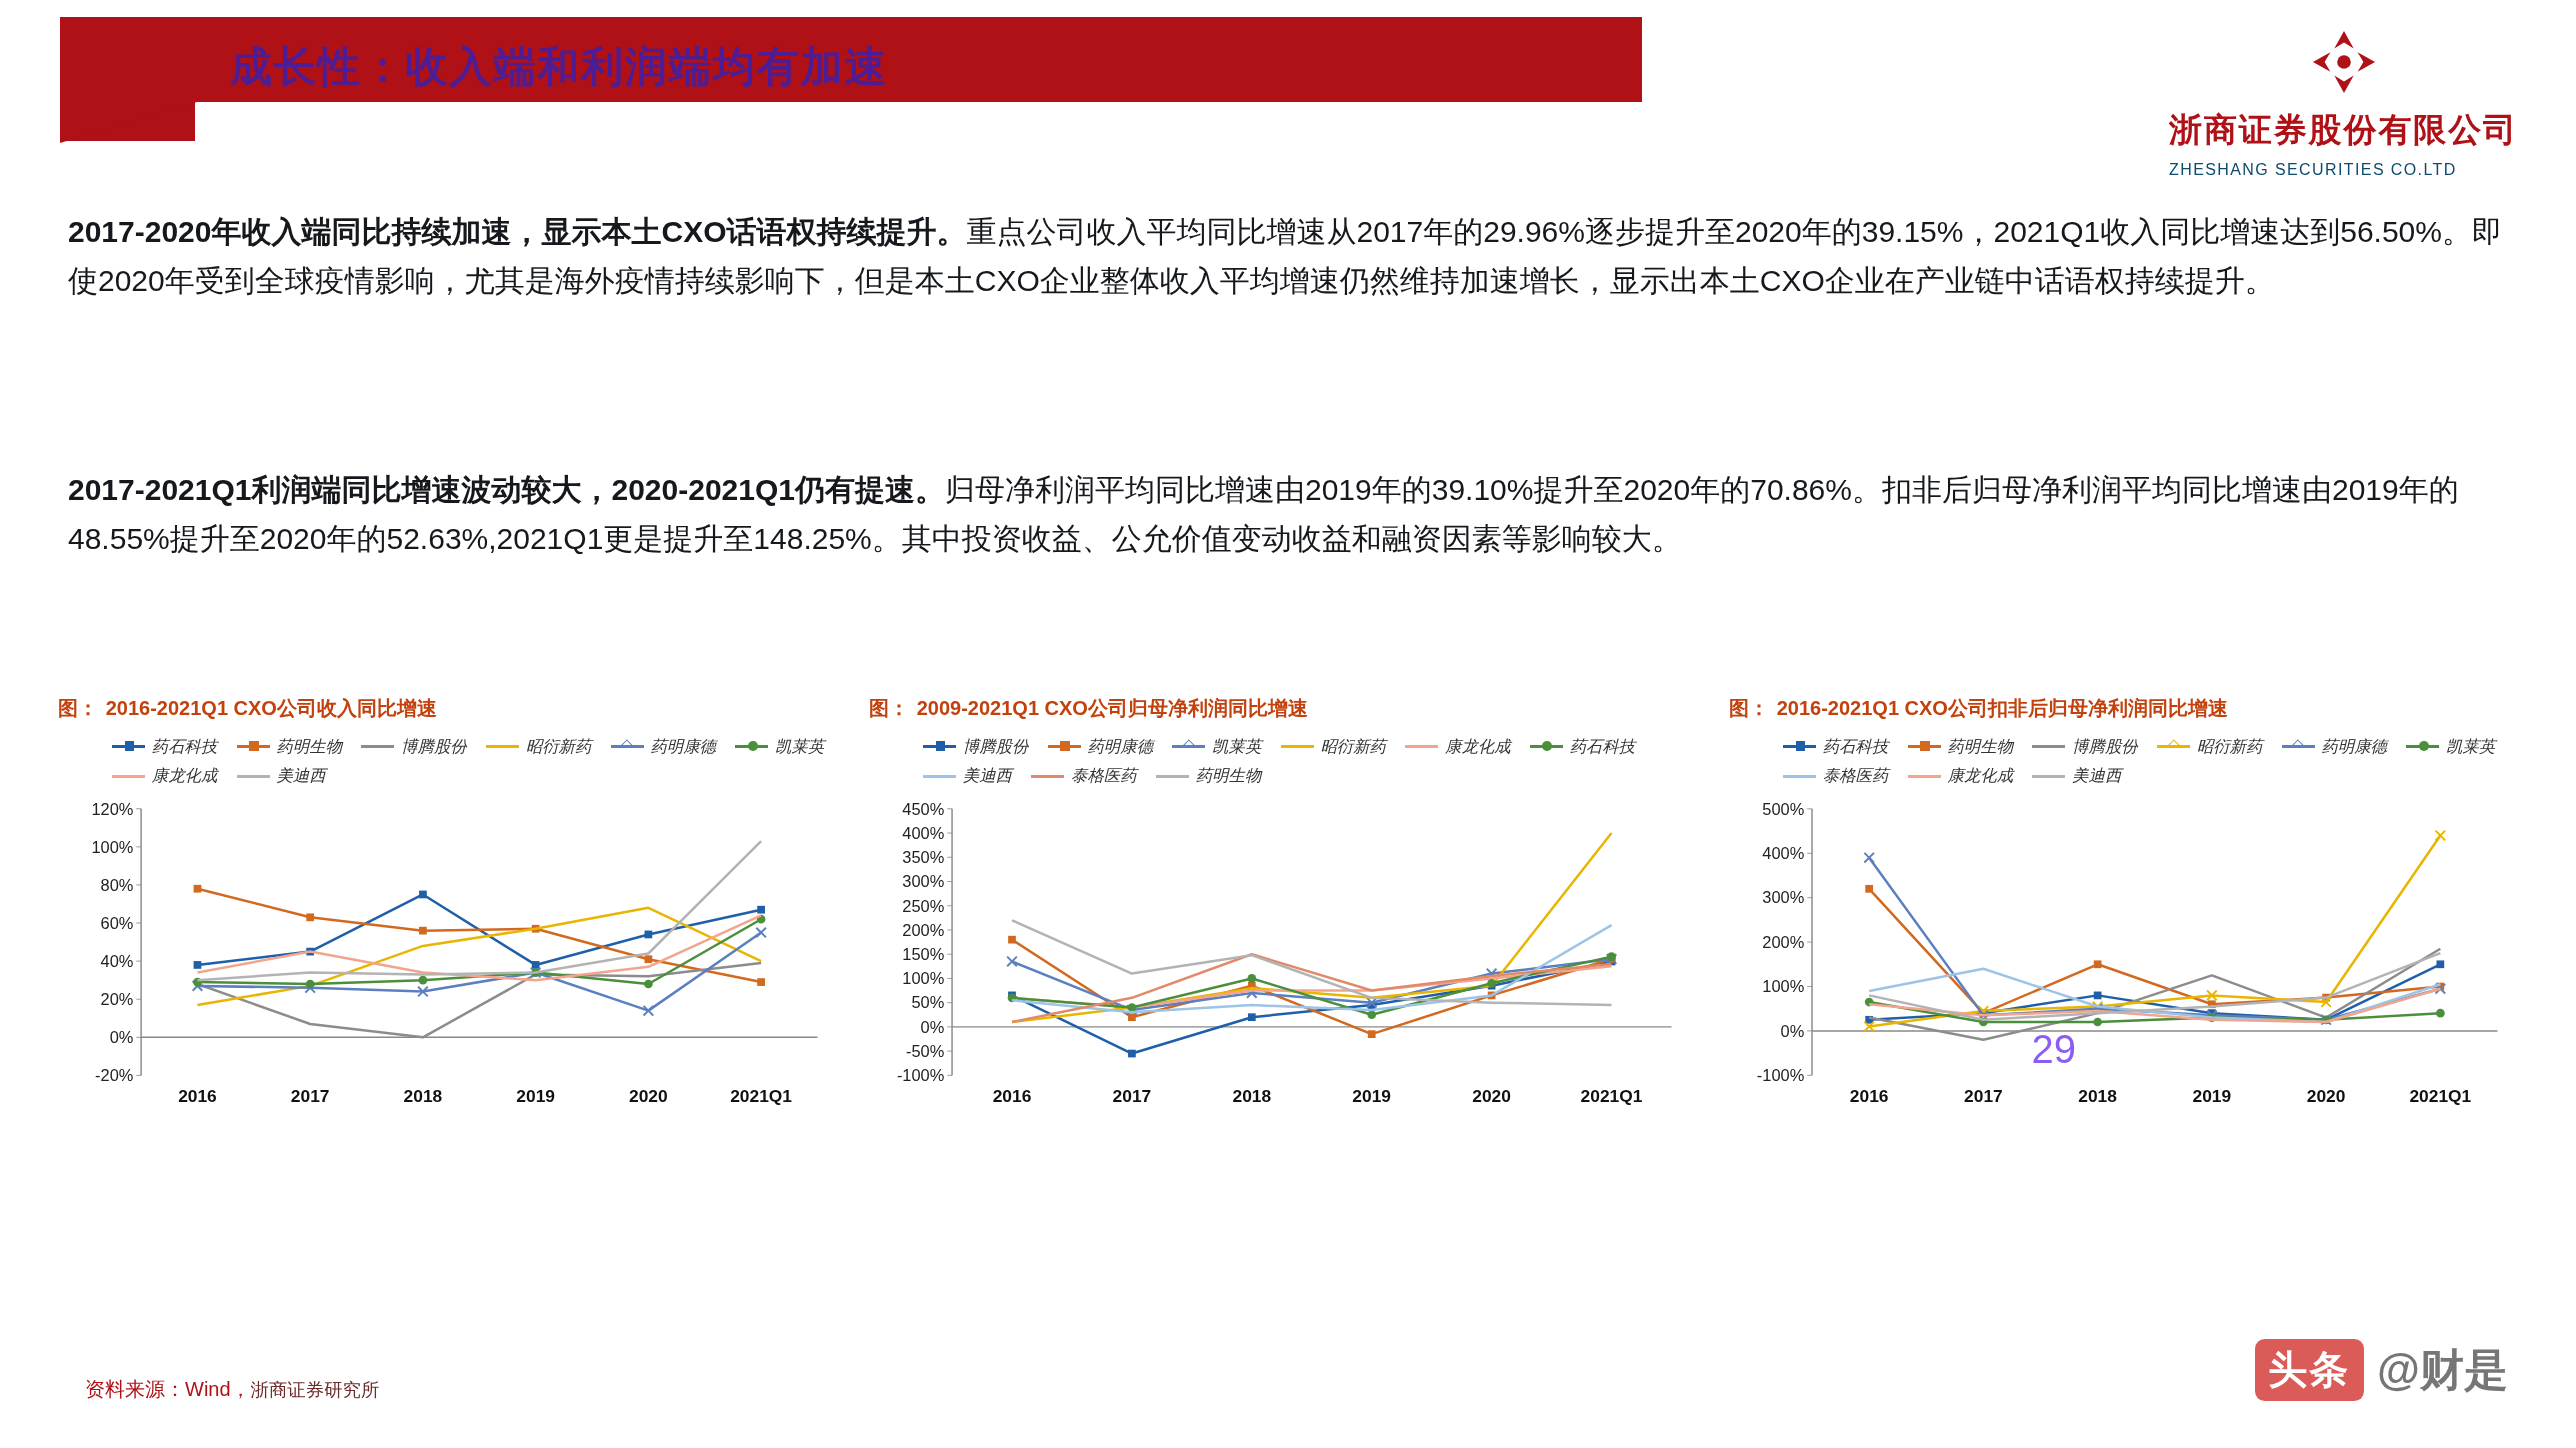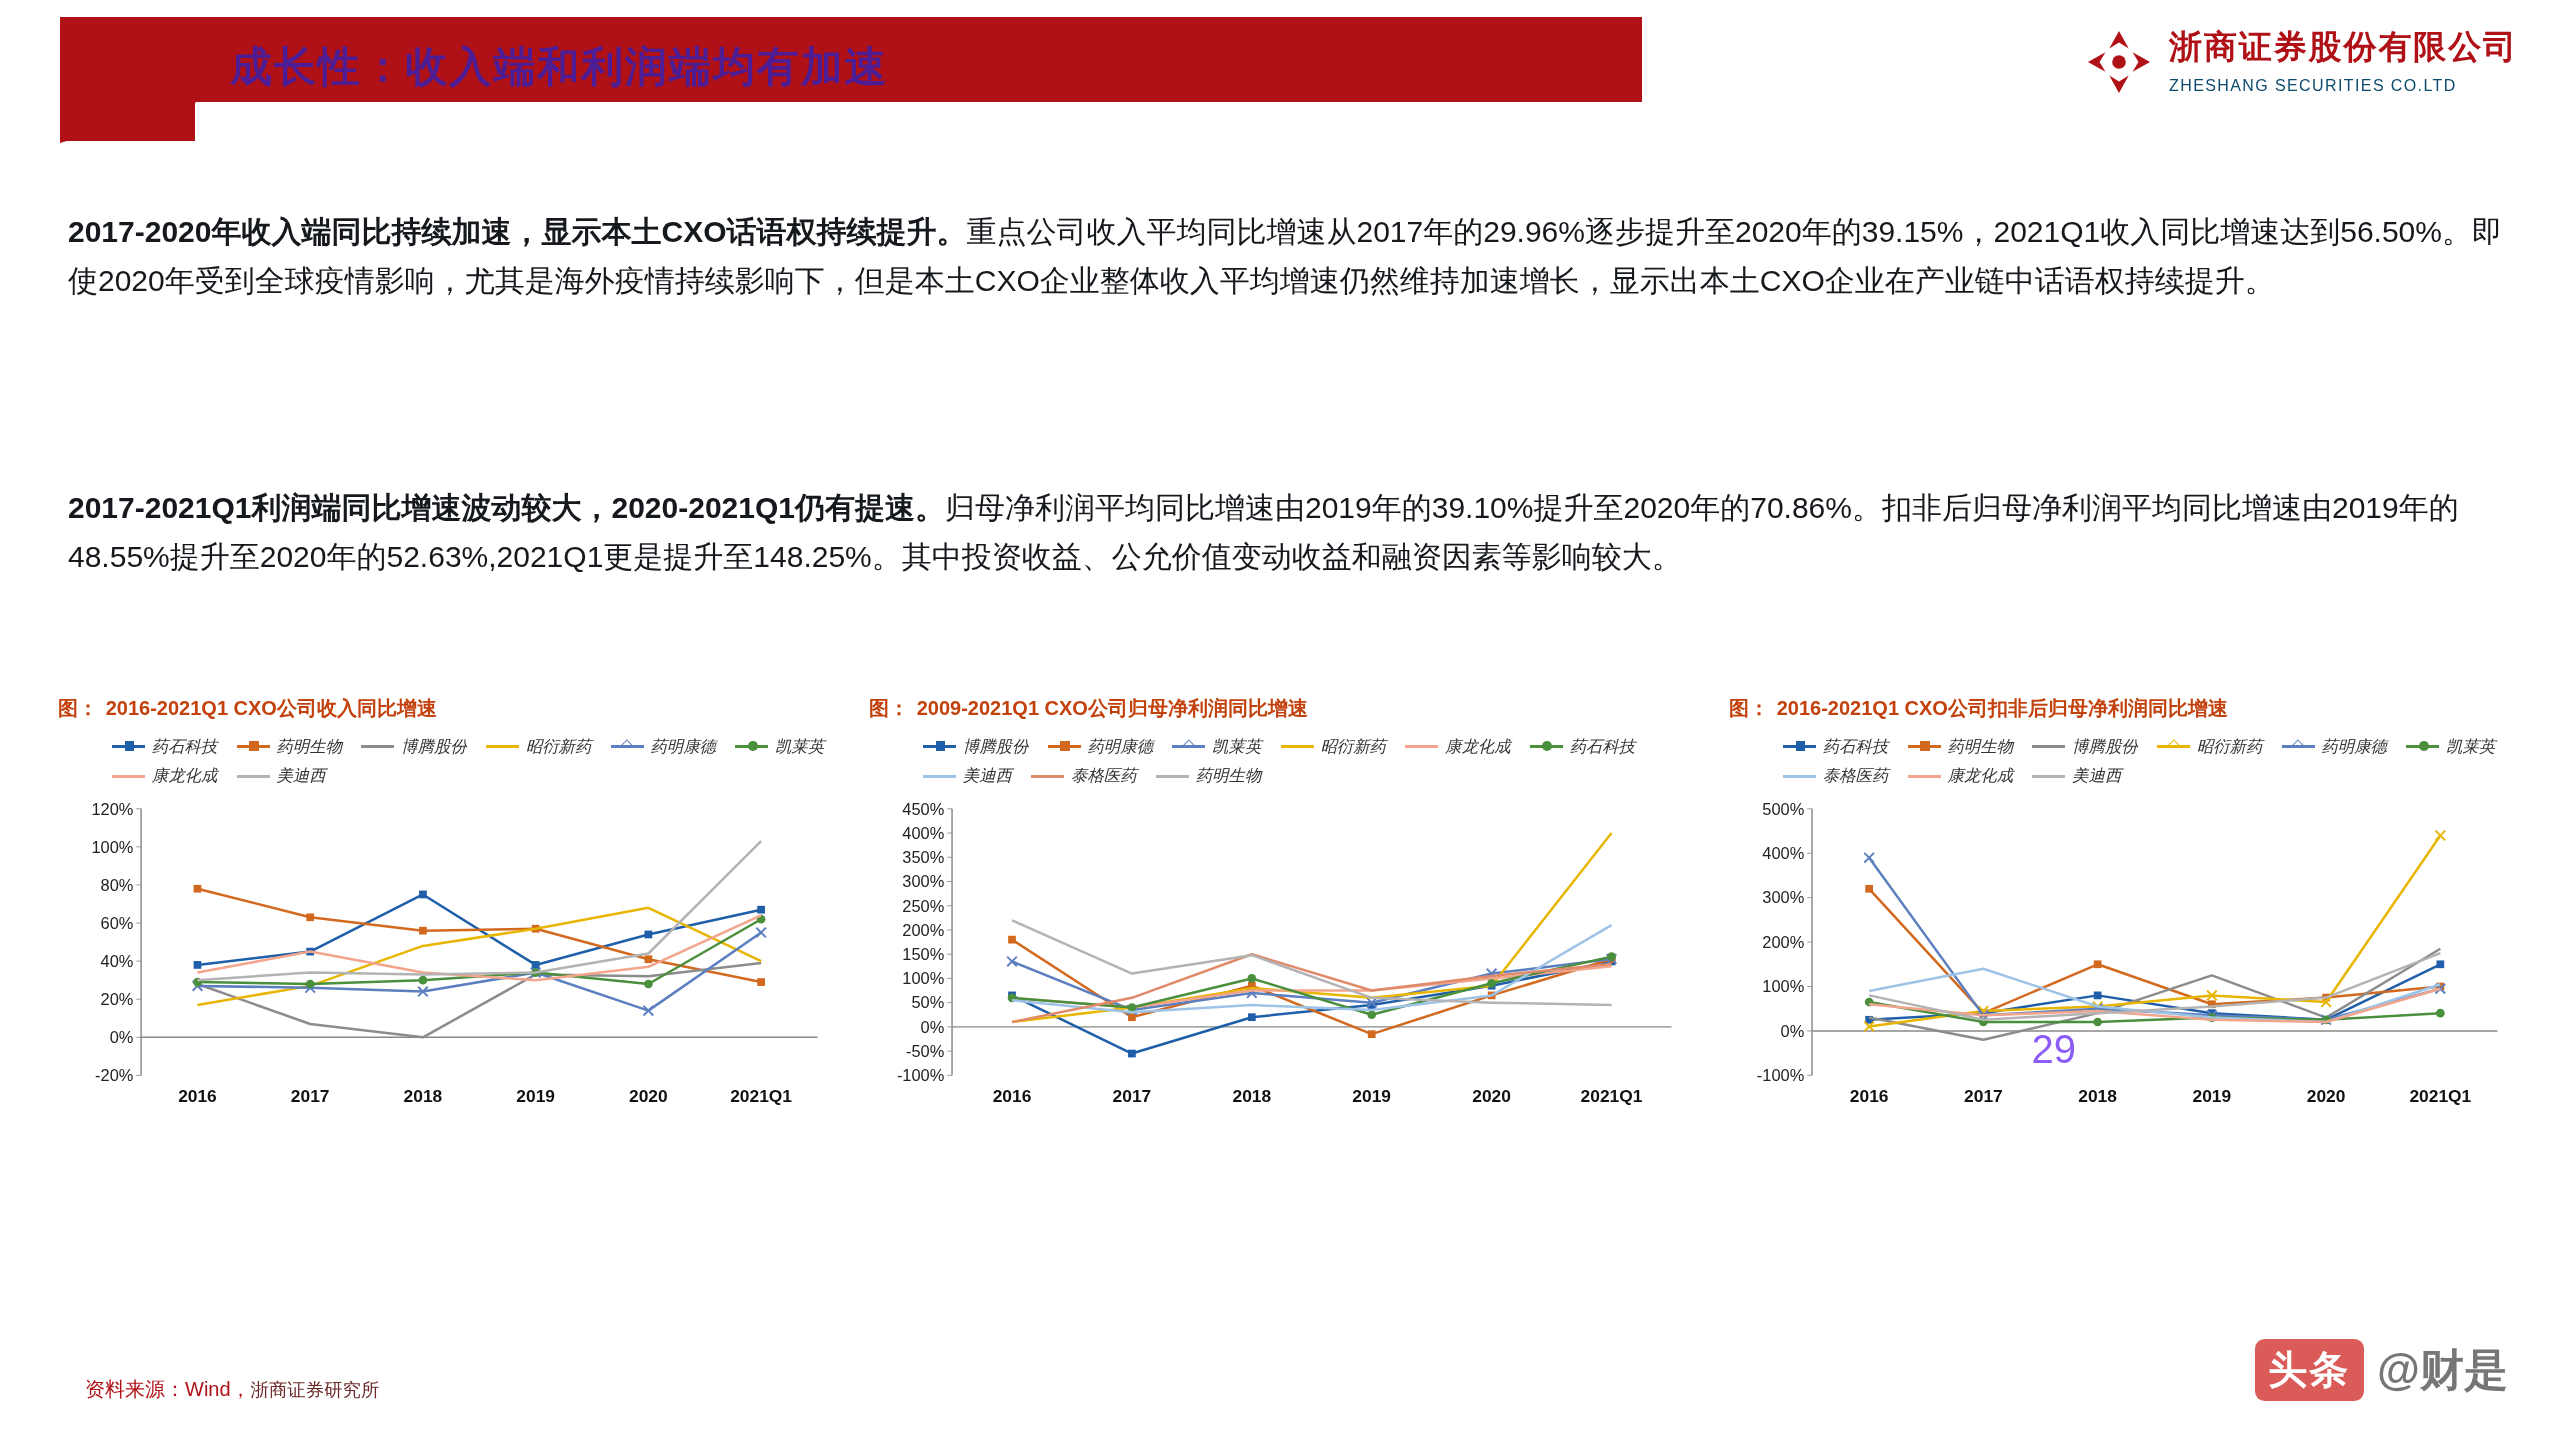--- a/index.html
+++ b/index.html
@@ -30,37 +30,37 @@
   }
   .page-title {
     position:absolute; top:39px; left:230px;
     font-size:42px; font-weight:bold; color:#4c1d95;
     letter-spacing:1.9px;
     white-space:nowrap;
   }
   
   .logo-wrap {
     position:absolute; top:29px; right:58px;
-    display:flex; align-items:center; gap:17.4px;
+    display:flex; align-items:center; gap:17.4px;flex-direction:column;
   }
   .logo-mark { width:66px; height:66px; position:relative; }
   .logo-text-main {
     font-size:33px; font-weight:bold; color:#b01116; letter-spacing:1.9px; line-height:1.1;
   }
   .logo-text-sub {
     font-size:16px; color:#0c4a6e; letter-spacing:1.4px; margin-top:12px;
   }
   
   .para {
     position:absolute; left:68px; width:2434px;
     font-size:30px; line-height:1.62; color:#15181c;
   }
   .para b { font-weight:bold; }
   #para1 { top:208px; }
-  #para2 { top:484px; }
+  #para2 { top:466px; }
   
   .charts {
     position:absolute; top:695px; left:0; width:2576px; height:676px;
   }
   .chart-panel {
     position:absolute; top:0; height:676px;
   }
   #panel1 { left:58px; width:802px; }
   #panel2 { left:869px; width:850px; }
   #panel3 { left:1729px; width:811px; }

